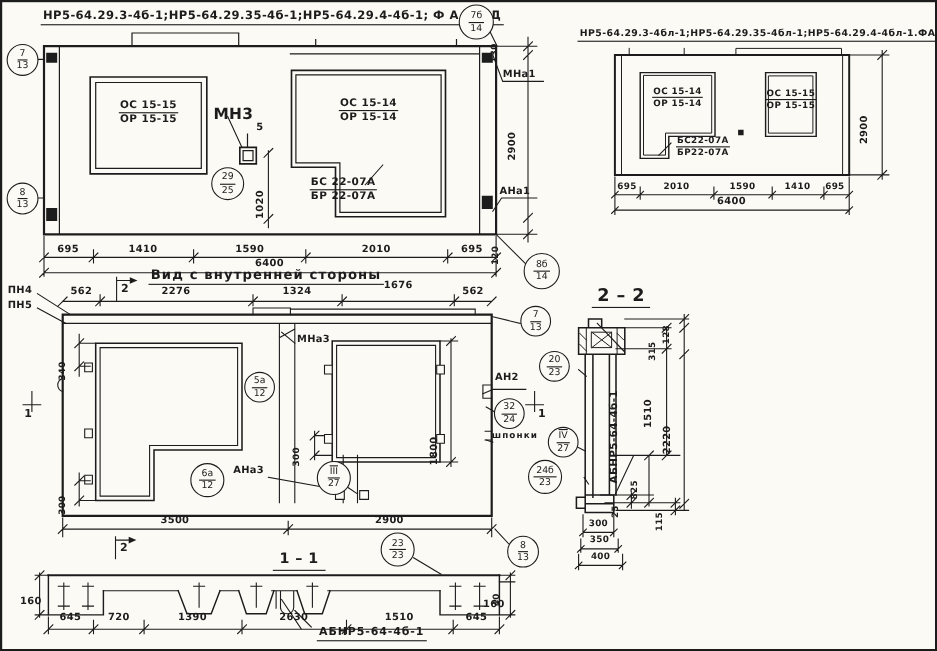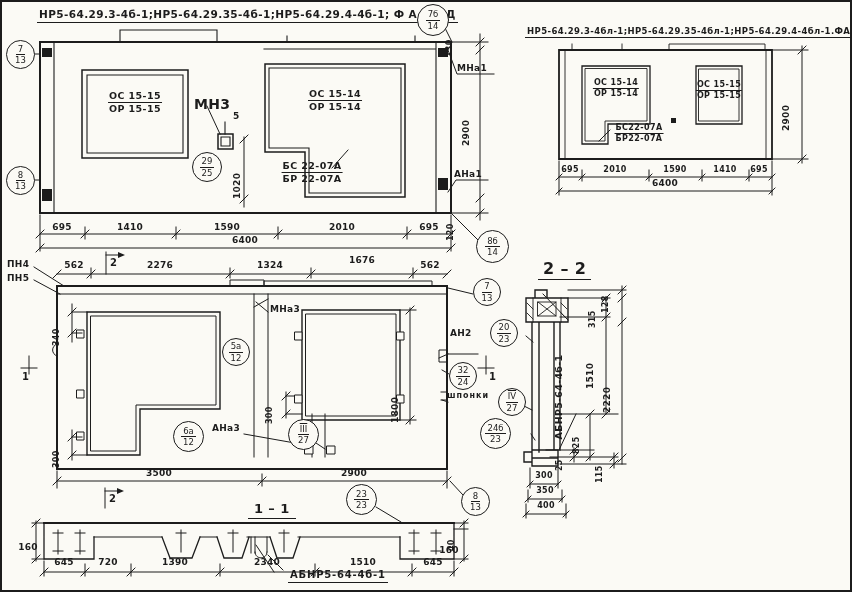--- a/index.html
+++ b/index.html
@@ -66,20 +66,21 @@
   <g>
     <path stroke-width="1.8" d="M42,521 H452"></path>
     <path stroke-width="1.3" d="M42,521 V557 H92 V535 M160,535 L168,556 H190 L198,535 M215,535 L222,556 H240 L247,535 M268,535 L275,556 H291 L298,535 M452,521 V557 H398 V535"></path>
     <path stroke-width="1" d="M56,528 V552 M51,531 H61 M51,549 H61 M78,528 V552 M73,531 H83 M73,549 H83 M92,535 H160 M198,535 H215 M245,535 H268 M296,535 H398 M179,528 V550 M174,531 H184 M231,528 V550 M226,531 H236 M249,535 V551 M253,535 V551 M265,535 V550 M253,550 C253,558 265,558 265,550 M282,528 V550 M277,531 H287 M412,528 V552 M407,531 H417 M407,549 H417 M434,528 V552 M429,531 H439 M429,549 H439"></path>
     <path stroke-width="1" d="M34,519 V559 M30,525 L38,517 M30,561 L38,553 M42,521 H30 M42,557 H30 M462,519 V559 M458,525 L466,517 M458,561 L466,553 M452,557 H466 M452,521 H466 M452,527 H466 M42,559 V574 M83,562 V574 M129,562 V574 M218,562 V574 M313,562 V574 M410,562 V574 M452,559 V574 M42,570 H452 M38,574 L46,566 M79,574 L87,566 M125,574 L133,566 M214,574 L222,566 M309,574 L317,566 M406,574 L414,566 M448,574 L456,566 M272,570 L254,543 M281,568 L266,553 M374,505 L399,520 M461,493 L448,479"></path>
   </g>
 </svg>
 
 <div class="t" style="left:35px;top:6px;font-size:10.5px">НР5-64.29.3-4б-1;НР5-64.29.35-4б-1;НР5-64.29.4-4б-1;  Ф А С А Д</div>
 <div class="t" style="left:523px;top:24px;font-size:8.5px">НР5-64.29.3-4бл-1;НР5-64.29.35-4бл-1;НР5-64.29.4-4бл-1.ФАСАД</div>
+<div class="t" style="left:133px;top:241px;font-size:12px;letter-spacing:1px">Вид с внутренней стороны</div>
 <div class="t" style="left:246px;top:499px;font-size:13px;padding:0 6px 1px">1 – 1</div>
 <div class="t" style="left:536px;top:257px;font-size:16px;padding:0 5px 1px">2 – 2</div>
 
 <div class="frac" style="left:133px;top:88px">
   <span class="ft">ОС 15-15</span>
   <span>ОР 15-15</span>
 </div>
 <div class="frac" style="left:333px;top:86px">
   <span class="ft">ОС 15-14</span>
   <span>ОР 15-14</span>
@@ -123,42 +124,42 @@
 <div class="d dc" style="left:663px;top:177px">6400</div>
 <div class="d dv" style="left:789px;top:120px">2900</div>
 
 <div class="d" style="left:108px;top:256px;font-size:10px">2</div>
 <div class="d" style="left:107px;top:492px;font-size:10px">2</div>
 <div class="d" style="left:20px;top:370px;font-size:10px">1</div>
 <div class="d" style="left:487px;top:370px;font-size:10px">1</div>
 <div class="d" style="left:5px;top:258px">ПН4</div>
 <div class="d" style="left:5px;top:272px">ПН5</div>
 <div class="d" style="left:268px;top:303px">МНа3</div>
-<div class="d" style="left:448px;top:327px">АН2</div>
+<div class="d" style="left:448px;top:337px">АН2</div>
 <div class="d d8" style="left:445px;top:390px;letter-spacing:1px">шпонки</div>
 <div class="d" style="left:210px;top:422px">АНа3</div>
 <div class="d dc" style="left:72px;top:259px">562</div>
 <div class="d dc" style="left:158px;top:259px">2276</div>
 <div class="d dc" style="left:268px;top:259px">1324</div>
 <div class="d dc" style="left:360px;top:254px">1676</div>
 <div class="d dc" style="left:428px;top:259px">562</div>
 <div class="d dv d8" style="left:59px;top:336px">340</div>
 <div class="d dv d8" style="left:59px;top:458px">300</div>
 <div class="d dv" style="left:398px;top:412px">1800</div>
 <div class="d dv d8" style="left:272px;top:414px">300</div>
 <div class="d dc" style="left:157px;top:467px">3500</div>
 <div class="d dc" style="left:352px;top:467px">2900</div>
 
 <div class="d dc" style="left:26px;top:541px">160</div>
 <div class="d dc" style="left:447px;top:544px">160</div>
 <div class="d dv d8" style="left:454px;top:541px">40</div>
 <div class="d dc" style="left:62px;top:556px">645</div>
 <div class="d dc" style="left:106px;top:556px">720</div>
 <div class="d dc" style="left:173px;top:556px">1390</div>
-<div class="d dc" style="left:265px;top:556px">2340</div>
+<div class="d dc" style="left:265px;top:556px">2630</div>
 <div class="d dc" style="left:361px;top:556px">1510</div>
 <div class="d dc" style="left:431px;top:556px">645</div>
 <div class="t" style="left:286px;top:567px;font-size:10px;letter-spacing:.8px">АБНР5-64-4б-1</div>
 
 <div class="d dv d8" style="left:608px;top:303px">128</div>
 <div class="d dv d8" style="left:595px;top:318px">315</div>
 <div class="d dv" style="left:593px;top:378px">1510</div>
 <div class="d dv" style="left:610px;top:402px">2220</div>
 <div class="d dv d8" style="left:579px;top:444px">825</div>
 <div class="d dv d8" style="left:562px;top:461px">25</div>

